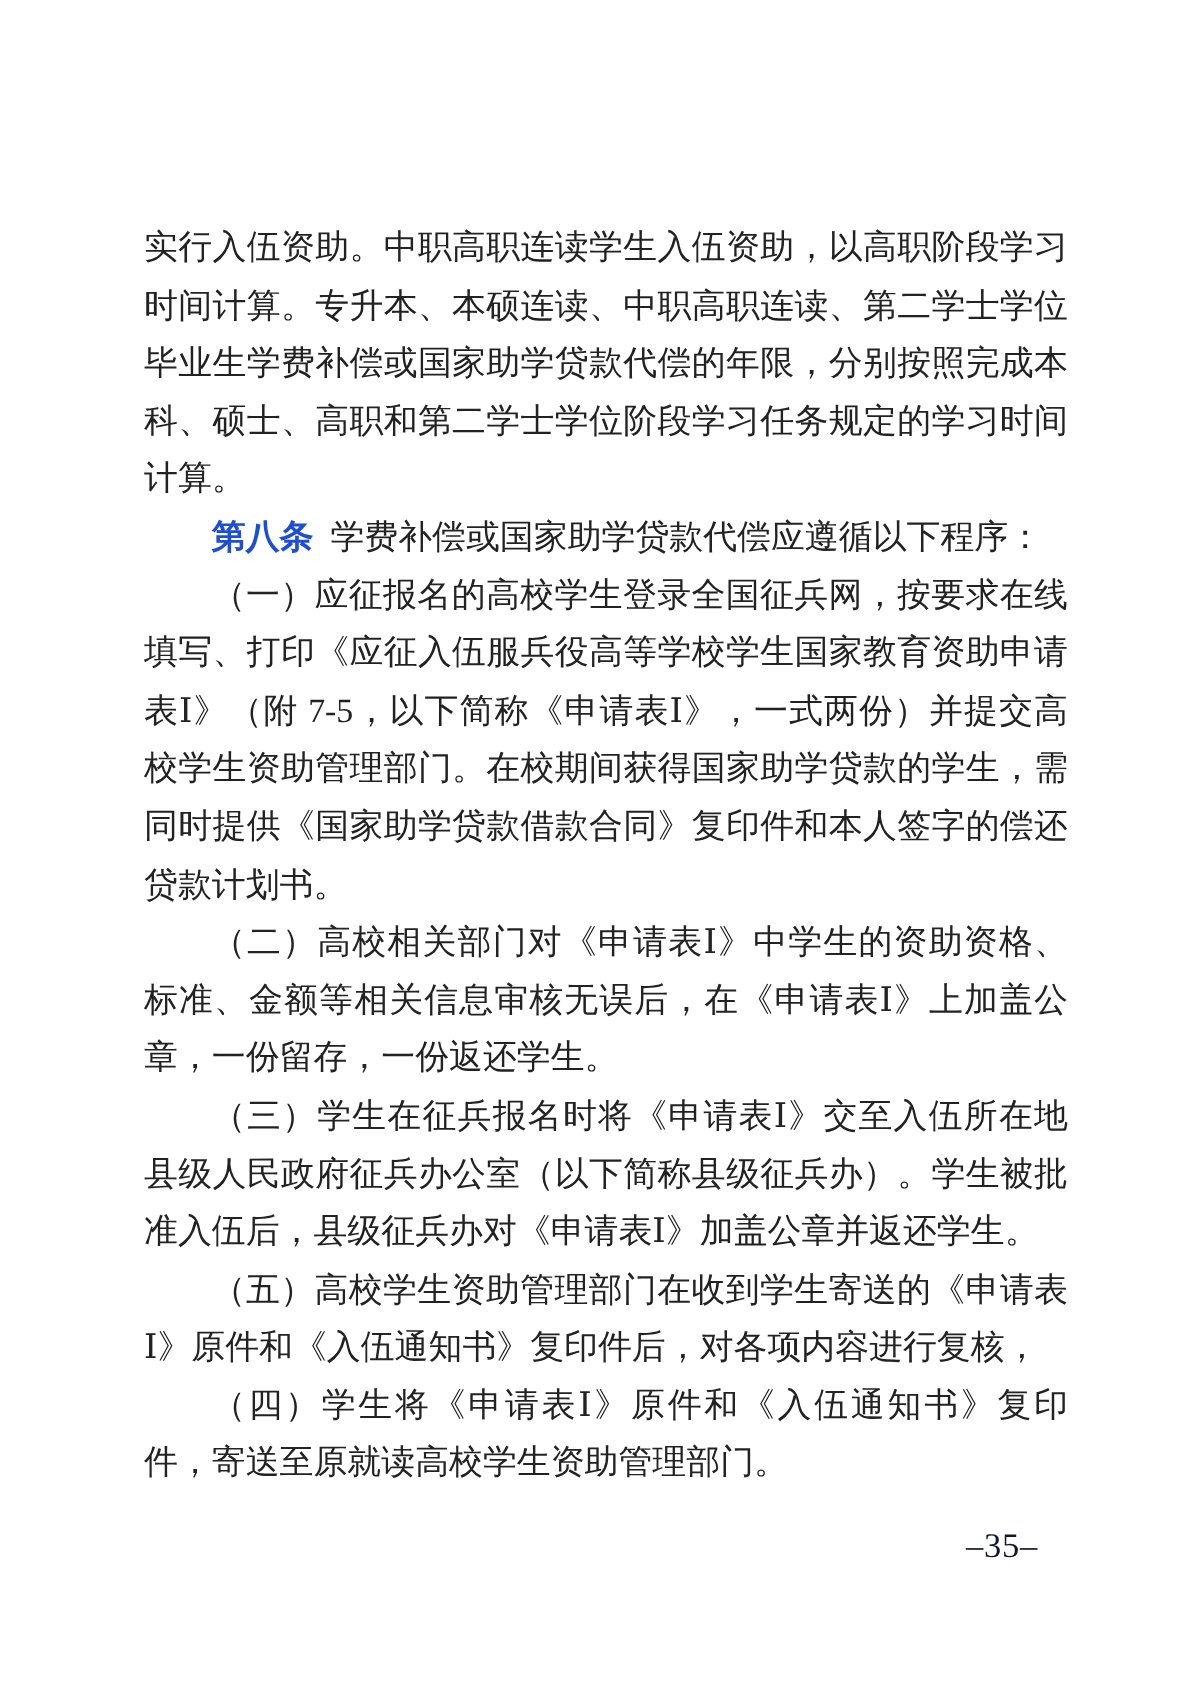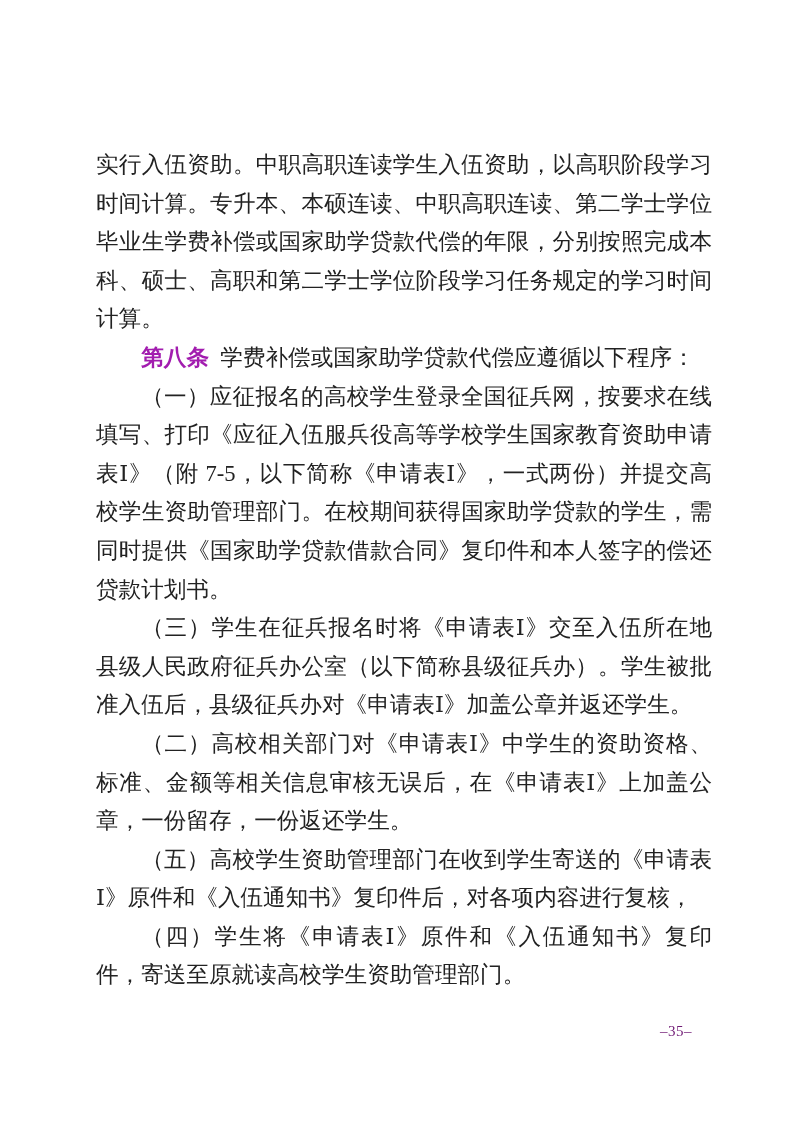--- a/index.html
+++ b/index.html
@@ -36,48 +36,48 @@
     margin: 0;
     padding: 0;
   }
   p.indent {
     text-indent: 2em;
   }
   .article-lead {
     font-weight: 700;
     font-family: "Liberation Sans", "DejaVu Sans", sans-serif;
     margin-right: 0.5em;
-    color: #a21caf;
+    color: #1d4ed8;
   }
   .page-number {
     position: absolute;
     top: 1019px;
     right: 101px;
-    font-size: 15px;
+    font-size: 23px;
     line-height: 24px;
-    color: #701a75;
+    color: #0f172a;
     font-family: "Liberation Serif", "DejaVu Serif", serif;
     letter-spacing: 0.5px;
   }
 </style>
 </head>
 <body>
 
 <div class="page">
   <div class="content">
 
     <p class="para">实行入伍资助。中职高职连读学生入伍资助，以高职阶段学习时间计算。专升本、本硕连读、中职高职连读、第二学士学位毕业生学费补偿或国家助学贷款代偿的年限，分别按照完成本科、硕士、高职和第二学士学位阶段学习任务规定的学习时间计算。</p>
 
     <p class="para indent"><span class="article-lead">第八条</span><span>学费补偿或国家助学贷款代偿应遵循以下程序：</span></p>
 
     <p class="para indent">（一）应征报名的高校学生登录全国征兵网，按要求在线填写、打印《应征入伍服兵役高等学校学生国家教育资助申请表Ⅰ》（附 7-5，以下简称《申请表Ⅰ》，一式两份）并提交高校学生资助管理部门。在校期间获得国家助学贷款的学生，需同时提供《国家助学贷款借款合同》复印件和本人签字的偿还贷款计划书。</p>
 
+    <p class="para indent">（二）高校相关部门对《申请表Ⅰ》中学生的资助资格、标准、金额等相关信息审核无误后，在《申请表Ⅰ》上加盖公章，一份留存，一份返还学生。</p>
+
     <p class="para indent">（三）学生在征兵报名时将《申请表Ⅰ》交至入伍所在地县级人民政府征兵办公室（以下简称县级征兵办）。学生被批准入伍后，县级征兵办对《申请表Ⅰ》加盖公章并返还学生。</p>
-
-    <p class="para indent">（二）高校相关部门对《申请表Ⅰ》中学生的资助资格、标准、金额等相关信息审核无误后，在《申请表Ⅰ》上加盖公章，一份留存，一份返还学生。</p>
 
     <p class="para indent">（五）高校学生资助管理部门在收到学生寄送的《申请表Ⅰ》原件和《入伍通知书》复印件后，对各项内容进行复核，</p>
 
     <p class="para indent">（四）学生将《申请表Ⅰ》原件和《入伍通知书》复印件，寄送至原就读高校学生资助管理部门。</p>
 
   </div>
 
   <div class="page-number">–35–</div>
 </div>
 

